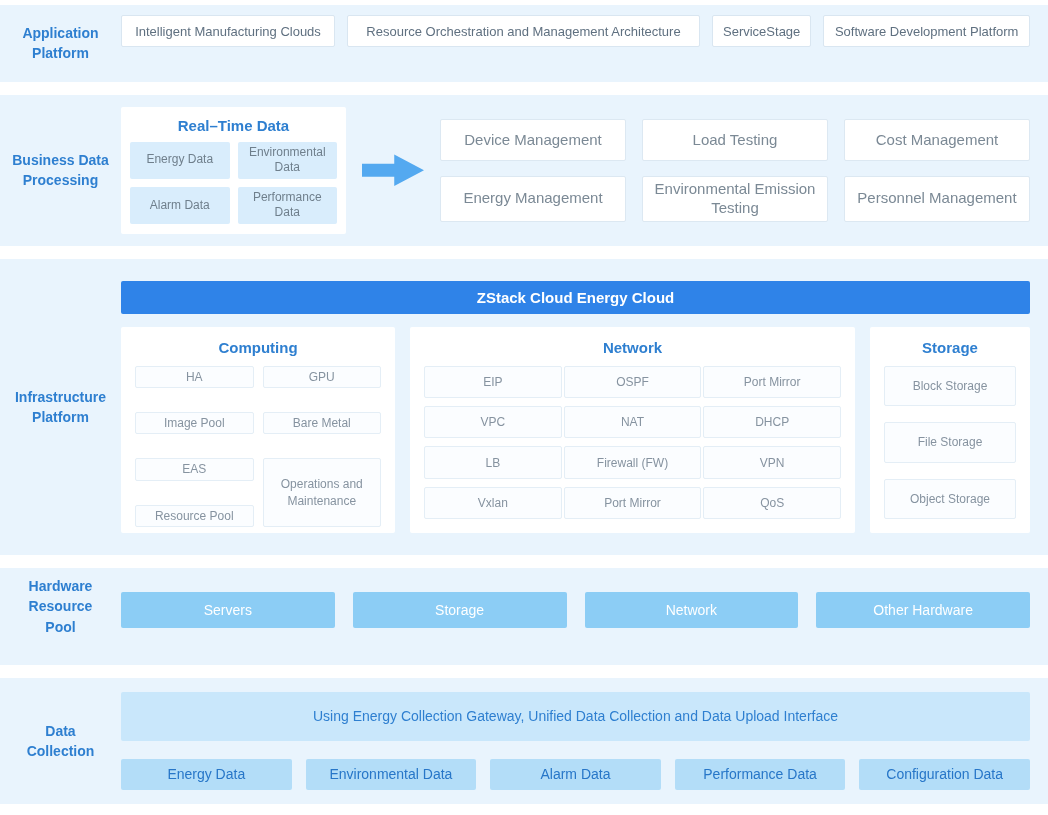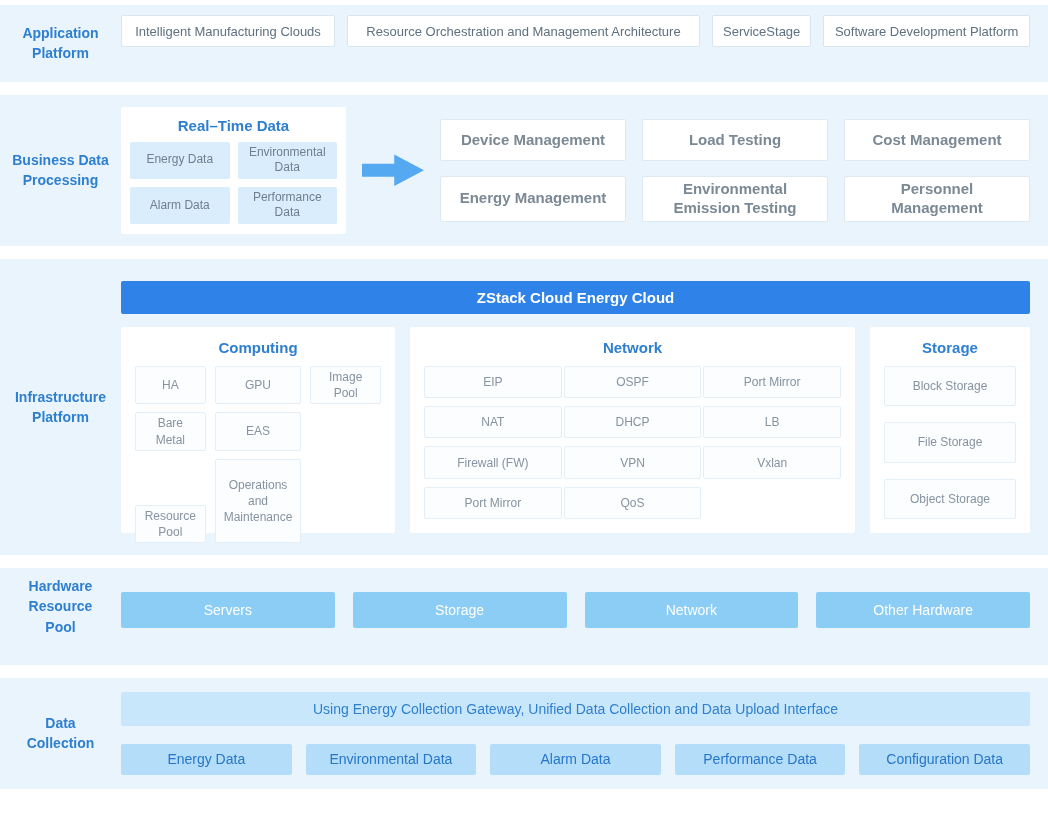--- a/index.html
+++ b/index.html
@@ -62,38 +62,38 @@
   }
   .flow-arrow {
     flex:0 0 62px; width:62px; height:36px;
     background:#54a9f0; margin:0 16px; align-self:center;
     clip-path:polygon(0 32%, 52% 32%, 52% 6%, 100% 50%, 52% 94%, 52% 68%, 0 68%);
   }
   .functions-grid { flex:1; display:grid; grid-template-columns:repeat(3,1fr); gap:15px 16px; }
   .func-box {
     background:#ffffff; border:1px solid #dce8f2; border-radius:2px;
     min-height:42px; display:flex; align-items:center; justify-content:center;
-    text-align:center; font-size:15px; color:#7b8995; padding:3px 10px; line-height:1.25;font-weight:bold;
+    text-align:center; font-size:15px; color:#7b8995; padding:3px 10px; line-height:1.25;
   }
 
   
   .band-infrastructure { padding-top:22px; padding-bottom:22px; }
   .zstack-header {
     height:33px; background:#2f83e8; border-radius:2px;
     color:#ffffff; font-weight:700; font-size:15px;
     display:flex; align-items:center; justify-content:center;
     margin-bottom:13px;
   }
   .panels-row { display:flex; gap:15px; height:206px; }
   .panel { background:#ffffff; border-radius:2px; padding:12px 14px 14px; display:flex; flex-direction:column; }
   .panel-computing { flex:0 0 274px; }
   .panel-network { flex:1; }
   .panel-storage { flex:0 0 160px; }
   .panel-title { text-align:center; color:#2e7fd0; font-weight:700; font-size:15px; margin-bottom:10px; }
-  .grid-computing { flex:1; display:grid; grid-template-columns:1fr 1fr 1fr; grid-template-rows:repeat(4,1fr); gap:8px 9px; }
+  .grid-computing { flex:1; display:grid; grid-template-columns:1fr 1fr; grid-template-rows:repeat(4,1fr); gap:24px 9px; }
   .grid-network   { flex:1; display:grid; grid-template-columns:repeat(3,1fr); grid-template-rows:repeat(4,1fr); gap:8px 2px; }
   .grid-storage   { flex:1; display:grid; grid-template-rows:repeat(3,1fr); gap:16px; }
   .infra-cell {
     background:#fbfdff; border:1px solid #e4eef6; border-radius:2px;
     display:flex; align-items:center; justify-content:center;
     text-align:center; font-size:12px; color:#8693a0; padding:2px 8px; line-height:1.35;
   }
   .cell-ops { grid-column:2; grid-row:3 / span 2; }
   .cell-resource { grid-column:1; grid-row:4; }
 
@@ -102,21 +102,21 @@
   .hardware-row { display:flex; gap:18px; align-items:center; height:100%; }
   .hw-box {
     flex:1; height:36px; background:#8ccdf5; border-radius:2px;
     color:#ffffff; font-size:14px;
     display:flex; align-items:center; justify-content:center;margin-top:8px;
   }
 
   
   .band-collection { padding-top:14px; padding-bottom:14px; }
   .collection-banner {
-    height:34px; background:#c9e7fb; border-radius:2px;
+    height:49px; background:#c9e7fb; border-radius:2px;
     color:#2e7fd0; font-size:14px;
     display:flex; align-items:center; justify-content:center;
     margin-bottom:18px;
   }
   .collection-row { display:flex; gap:14px; }
   .col-box {
     flex:1; height:31px; background:#b3ddf8; border-radius:2px;
     color:#2776c8; font-size:14px;
     display:flex; align-items:center; justify-content:center;
   }
@@ -178,20 +178,21 @@
           <div class="infra-cell cell-ops">Operations and Maintenance</div>
           <div class="infra-cell cell-resource">Resource Pool</div>
         </div>
       </div>
       <div class="panel panel-network">
         <div class="panel-title">Network</div>
         <div class="grid-network">
           <div class="infra-cell">EIP</div>
           <div class="infra-cell">OSPF</div>
           <div class="infra-cell">Port Mirror</div>
+          <div class="infra-cell">VPC</div>
           <div class="infra-cell">NAT</div>
           <div class="infra-cell">DHCP</div>
           <div class="infra-cell">LB</div>
           <div class="infra-cell">Firewall (FW)</div>
           <div class="infra-cell">VPN</div>
           <div class="infra-cell">Vxlan</div>
           <div class="infra-cell">Port Mirror</div>
           <div class="infra-cell">QoS</div>
         </div>
       </div>

